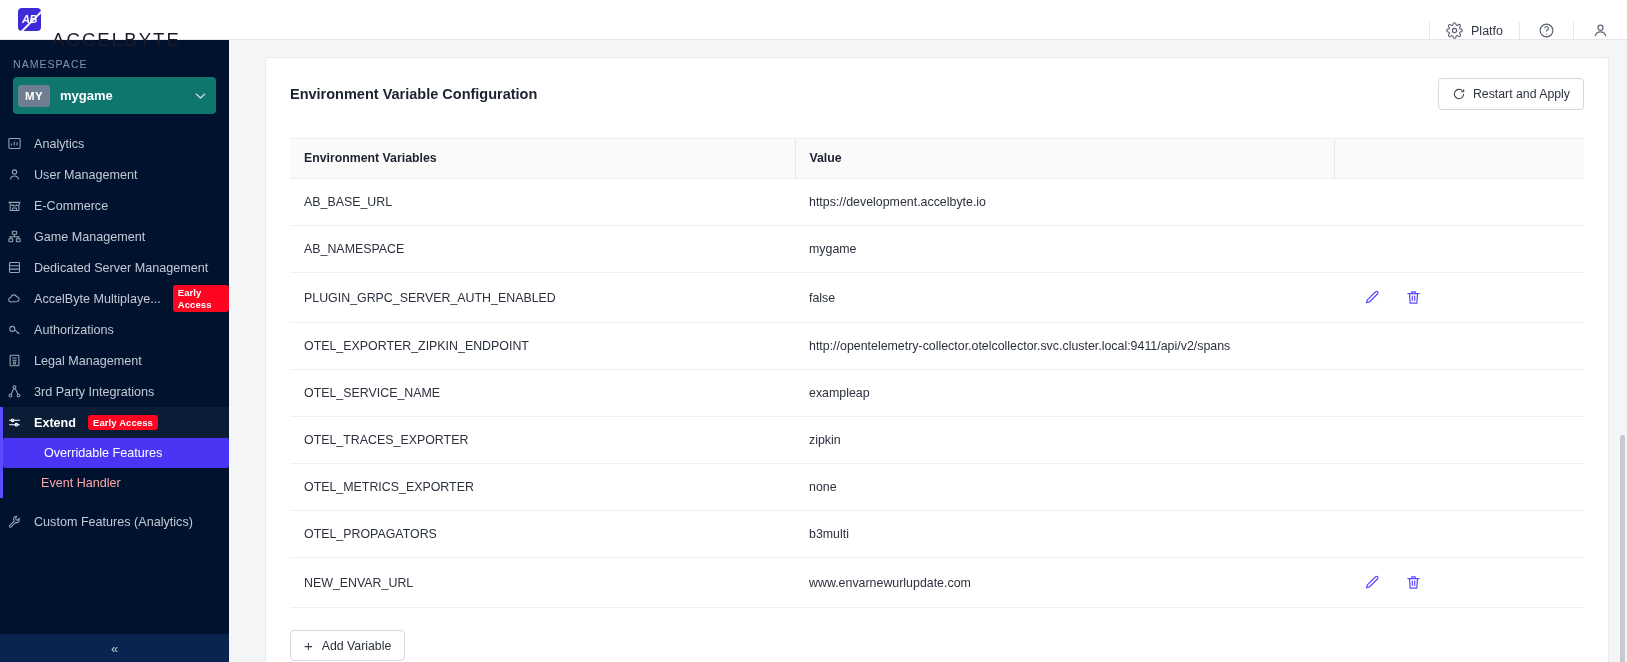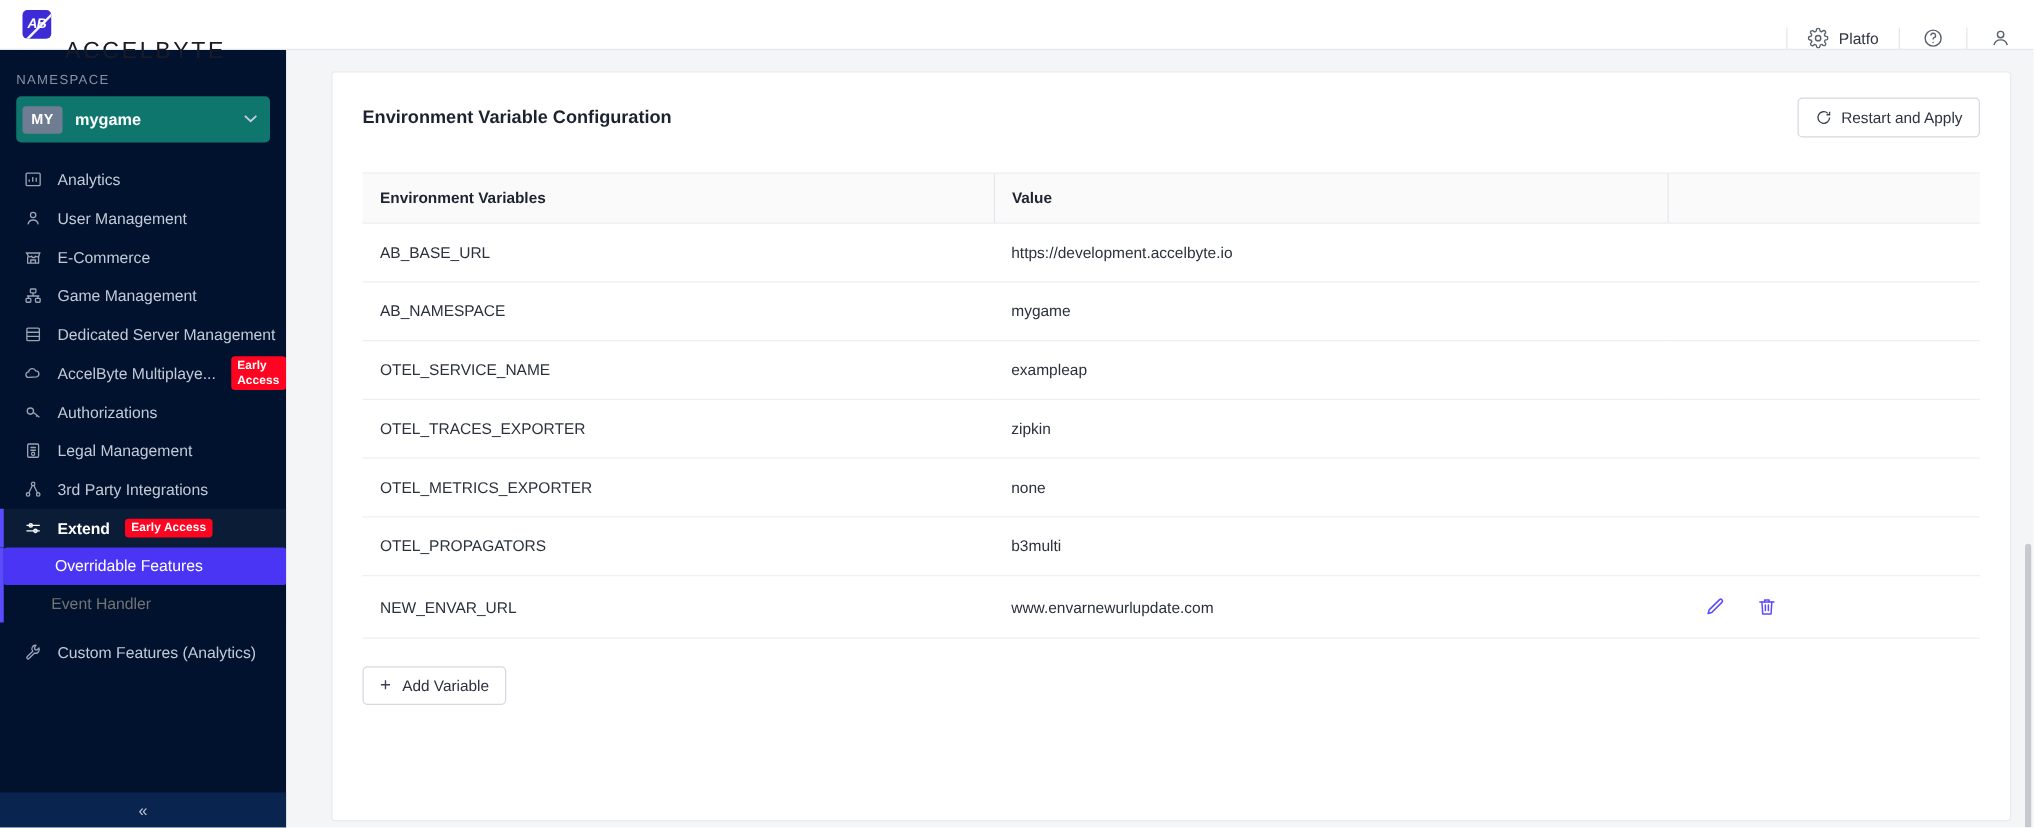--- a/index.html
+++ b/index.html
@@ -75,21 +75,21 @@
   .ns-badge {
     background: #6f7d93; color: #ffffff; font-size: 11.5px; font-weight: 700;
     border-radius: 3px; padding: 5px 7px; letter-spacing: .4px;
   }
   .ns-name { color: #ffffff; font-size: 13px; font-weight: 700; flex: 1; }
   .chev { color: #c8cedb; font-size: 11px; }
 
   .nav { flex: 1; overflow: hidden; padding-top: 2px; }
   .nav-item {
     display: flex; align-items: center; gap: 12px;
-    height: 31px; padding-left: 19px; cursor: pointer; position: relative;
+    height: 31px; padding-left: 7px; cursor: pointer; position: relative;
   }
   .nav-item .nlabel {
     color: #c3cad6; font-size: 12.6px; white-space: nowrap;
   }
   .nav-item.active { background: #0b1c36; }
   .nav-item.active::before {
     content: ""; position: absolute; left: 0; top: 0; bottom: 0;
     width: 3px; background: #5b4bff;
   }
   .nav-item.active .nlabel { color: #ffffff; font-weight: 700; }
@@ -100,21 +100,21 @@
     border-radius: 3px; padding: 2px 5px; letter-spacing: .1px; line-height: 1.25;
   }
   .sub-wrap { background: #00122e; position: relative; }
   .sub-wrap::before {
     content: ""; position: absolute; left: 0; top: 0; bottom: 0;
     width: 3px; background: #5b4bff;
   }
   .sub-item {
     height: 30px; display: flex; align-items: center;
     padding-left: 41px; cursor: pointer;
-    color: #737373; font-size: 12.6px;
+    color: #fca5a5; font-size: 12.6px;
   }
   .sub-item.selected {
     background: #4b35f5; color: #ffffff;
     margin-left: 3px; border-radius: 2px;
   }
   .collapse-bar {
     height: 28px; background: #0a2450;
     display: flex; align-items: center; justify-content: center;
     color: #b9c3d4; font-size: 13px; cursor: pointer;
   }
@@ -404,20 +404,50 @@
             </thead>
             <tbody>
                 <tr>
                   <td>AB_BASE_URL</td>
                   <td>https://development.accelbyte.io</td>
                   <td class="actions"></td>
                 </tr>
                 <tr>
                   <td>AB_NAMESPACE</td>
                   <td>mygame</td>
+                  <td class="actions"></td>
+                </tr>
+                <tr>
+                  <td>PLUGIN_GRPC_SERVER_AUTH_ENABLED</td>
+                  <td>false</td>
+                  <td class="actions">
+                    <div class="act-row">
+                      <span class="act-btn">
+                        <span style="display:block;width:100%;height:100%">
+                          <svg viewBox="0 0 24 24" fill="none" stroke="currentColor" stroke-width="1.8" stroke-linecap="round" stroke-linejoin="round">
+                            <path d="M16.5 3.8a2 2 0 0 1 2.8 2.8L7.6 18.3 3.6 19.4l1.1-4z"></path>
+                          </svg>
+                        </span>
+                      </span>
+                      <span class="act-btn">
+                        <span style="display:block;width:100%;height:100%">
+                          <svg viewBox="0 0 24 24" fill="none" stroke="currentColor" stroke-width="1.7" stroke-linecap="round" stroke-linejoin="round">
+                            <path d="M4 6.5h16"></path>
+                            <path d="M9.5 6.5V4.2h5v2.3"></path>
+                            <path d="M6.4 6.5 7.3 20h9.4l.9-13.5"></path>
+                            <path d="M10.3 10v6M13.7 10v6"></path>
+                          </svg>
+                        </span>
+                      </span>
+                    </div>
+                  </td>
+                </tr>
+                <tr>
+                  <td>OTEL_EXPORTER_ZIPKIN_ENDPOINT</td>
+                  <td>http://opentelemetry-collector.otelcollector.svc.cluster.local:9411/api/v2/spans</td>
                   <td class="actions"></td>
                 </tr>
                 <tr>
                   <td>OTEL_SERVICE_NAME</td>
                   <td>exampleap</td>
                   <td class="actions"></td>
                 </tr>
                 <tr>
                   <td>OTEL_TRACES_EXPORTER</td>
                   <td>zipkin</td>

